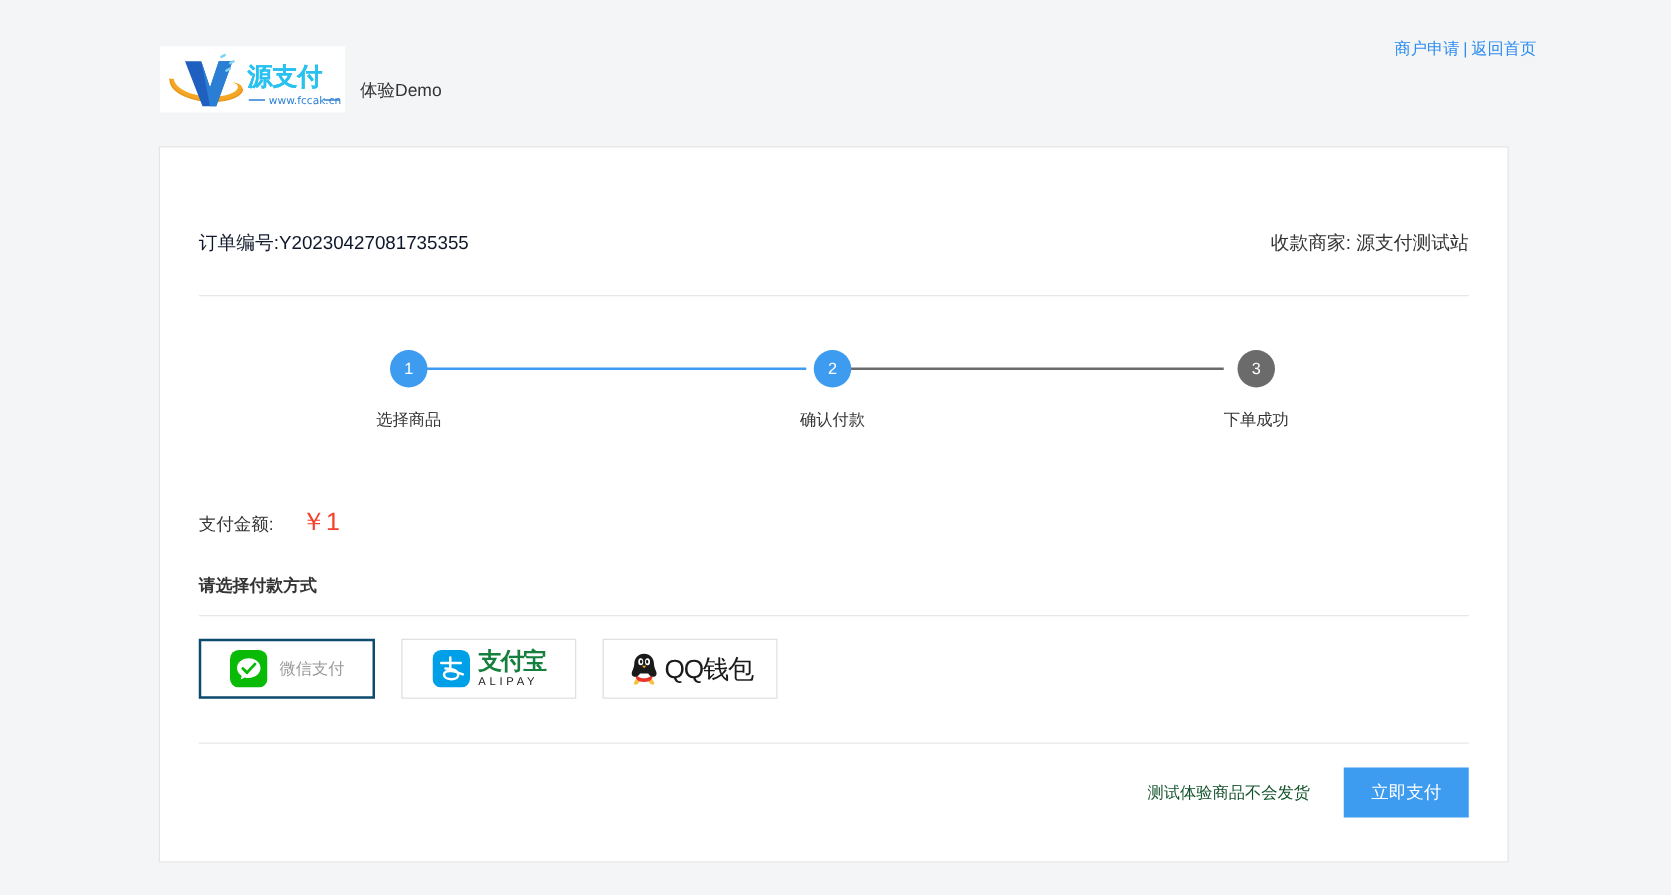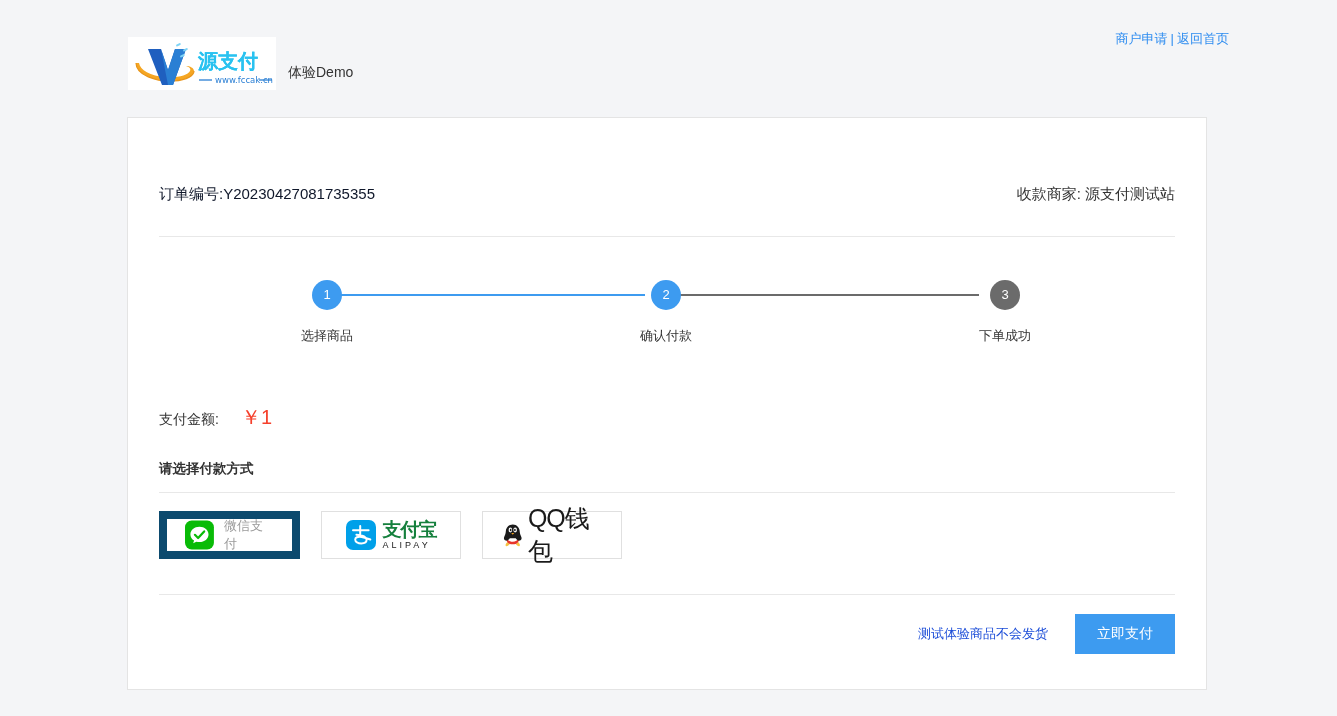--- a/index.html
+++ b/index.html
@@ -178,21 +178,21 @@
     height: 48px;
     border: 1px solid #e0e0e0;
     background: #fff;
     display: flex;
     align-items: center;
     justify-content: center;
     cursor: pointer;
     padding: 0 18px;
   }
   .pay-option.selected {
-    border: 8px solid #0c4a6e;
+    border: 2px solid #0c4a6e;
   }
   .opt-wechat { width: 141px; }
   .opt-alipay { width: 140px; }
   .opt-qq { width: 140px; }
   .wechat-text {
     margin-left: 10px;
     font-size: 13px;
     color: #9b9b9b;
   }
   .alipay-text {
@@ -206,40 +206,40 @@
     letter-spacing: -1px;
   }
   .alipay-sub {
     font-size: 9px;
     color: #1a1a1a;
     letter-spacing: 3px;
     margin-top: 2px;
   }
   .qq-text {
     margin-left: 3px;
-    font-size: 25px;
+    font-size: 21px;
     color: #1a1a1a;
     letter-spacing: -1px;
   }
 
   
   .divider3 {
     height: 1px;
     background: #e8e8e8;
     margin-top: 35px;
   }
   .footer-row {
     margin-top: 19px;
     display: flex;
     align-items: center;
     justify-content: flex-end;
   }
   .footer-note {
     font-size: 13px;
-    color: #1d4ed8;
+    color: #14532d;
     margin-right: 27px;
   }
   .pay-button {
     width: 100px;
     height: 40px;
     background: #3d9bf0;
     color: #fff;
     font-size: 14px;
     border: none;
     cursor: pointer;

